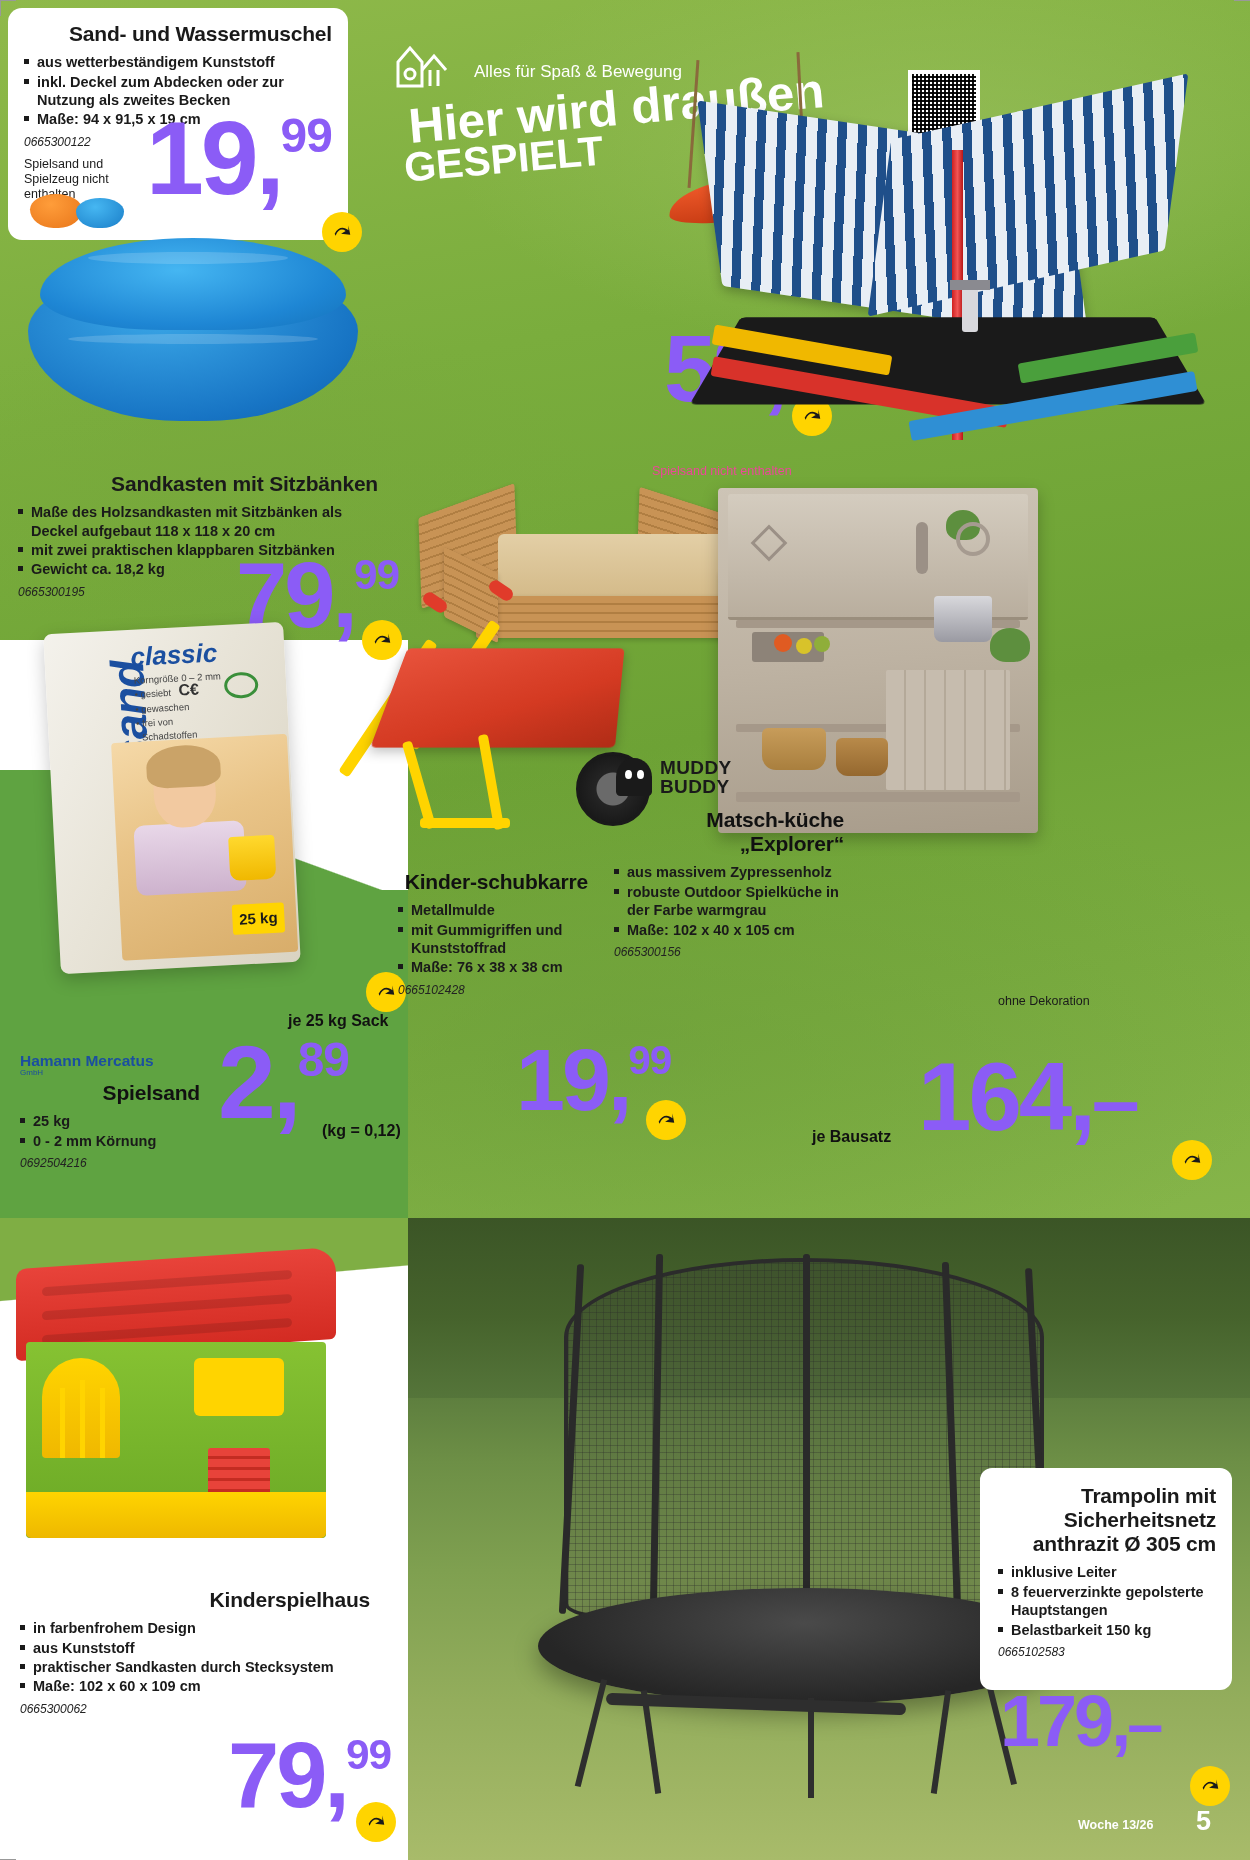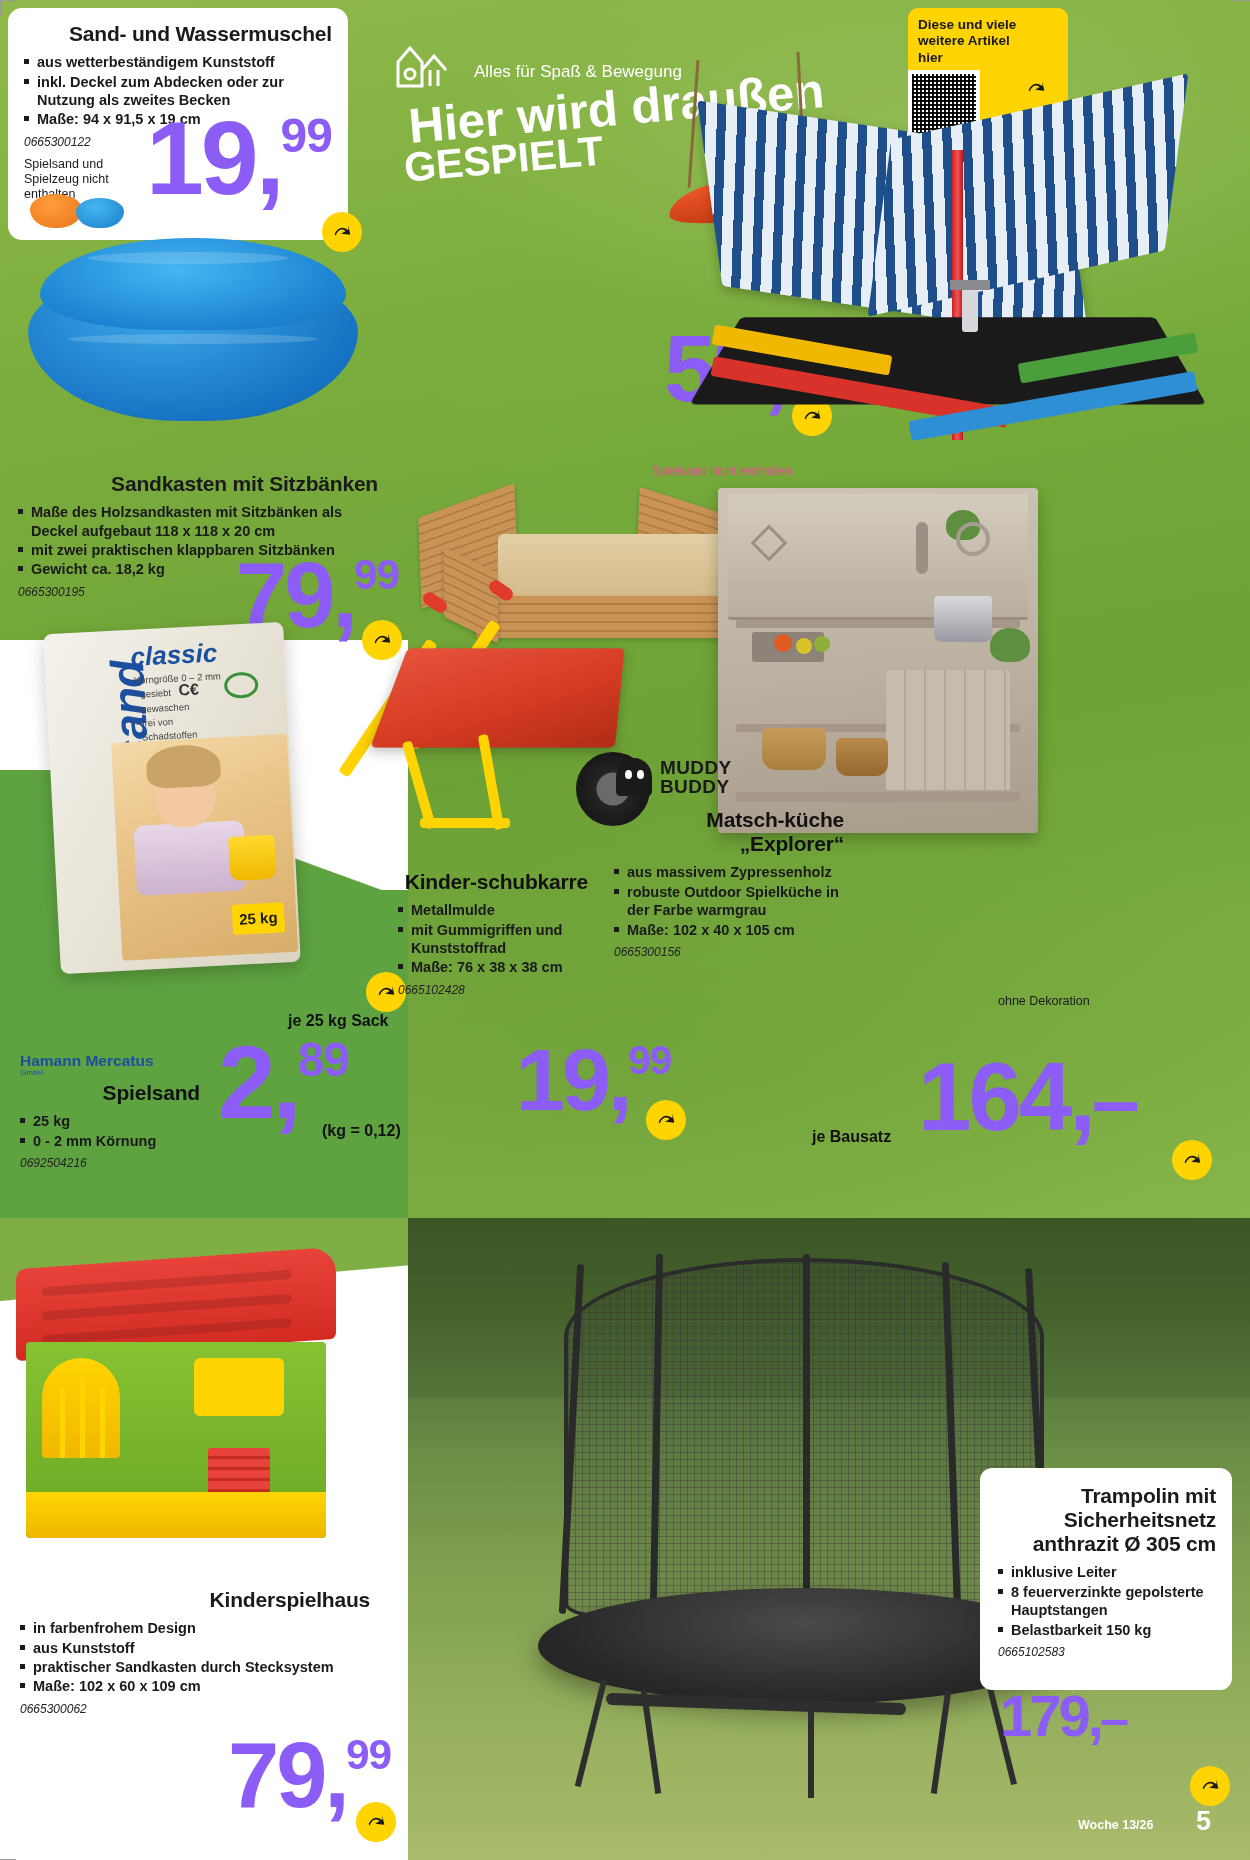--- a/index.html
+++ b/index.html
@@ -390,28 +390,20 @@
       <path d="M30 34 L42 20 L54 34" fill="none" stroke="#ffffff" stroke-width="3"></path>
       <circle cx="18" cy="38" r="5" fill="none" stroke="#ffffff" stroke-width="3"></circle>
       <path d="M38 34 L38 50 M46 34 L46 50" stroke="#ffffff" stroke-width="3"></path>
     </svg>
   </div>
   <div class="head-sub">Alles für Spaß &amp; Bewegung</div>
   <div class="head-line1">Hier wird draußen</div>
   <div class="head-line2">GESPIELT</div>
   <div class="head-tri"></div>
 
-  <div class="qr-box">
-    <div class="qtxt">Diese und viele weitere Artikel hier</div>
-    <div class="arrow" style="left:108px;top:60px;">
-      <svg viewBox="0 0 24 24">
-          <path d="M4 14 C8 6, 14 6, 19 10 L19 5 L21 15 L11 14 L16 11 C12 8, 8 9, 5 16 Z" fill="#1a1a1a"></path>
-        </svg>
-    </div>
-  </div>
   <div class="qr-code">
       <div class="qr-inner"></div>
     </div>
 
   <div class="swing-rope" style="left:692px;top:60px;height:128px;transform:rotate(4deg);"></div>
   <div class="swing-rope" style="left:800px;top:52px;height:136px;transform:rotate(-3deg);"></div>
   <div class="swing-seat"></div>
 
   <div class="card" style="left:8px;top:8px;width:340px;height:232px;padding:14px 16px;">
     <div class="card-title">Sand- und Wassermuschel</div>
@@ -657,21 +649,21 @@
   <div class="card" style="left:980px;top:1468px;width:252px;height:222px;padding:16px 16px 10px 18px;border-radius:12px;">
     <div class="card-title">Trampolin mit Sicherheitsnetz anthrazit Ø 305 cm</div>
     <ul class="bullets">
       <li>inklusive Leiter</li>
       <li>8 feuerverzinkte gepolsterte Hauptstangen</li>
       <li>Belastbarkeit 150 kg</li>
     </ul>
     <div class="artnum">0665102583</div>
   </div>
 
-  <div class="price" style="left:1000px;top:1692px;font-size:58px;">
+  <div class="price" style="left:1000px;top:1692px;font-size:72px;">
     <span class="euro">179</span><span class="comma">,</span><span class="dash">–</span>
   </div>
   <div class="arrow" style="left:1190px;top:1766px;">
     <svg viewBox="0 0 24 24">
         <path d="M4 14 C8 6, 14 6, 19 10 L19 5 L21 15 L11 14 L16 11 C12 8, 8 9, 5 16 Z" fill="#1a1a1a"></path>
       </svg>
   </div>
 
   <div class="footer-week">Woche 13/26</div>
   <div class="footer-page">5</div>

